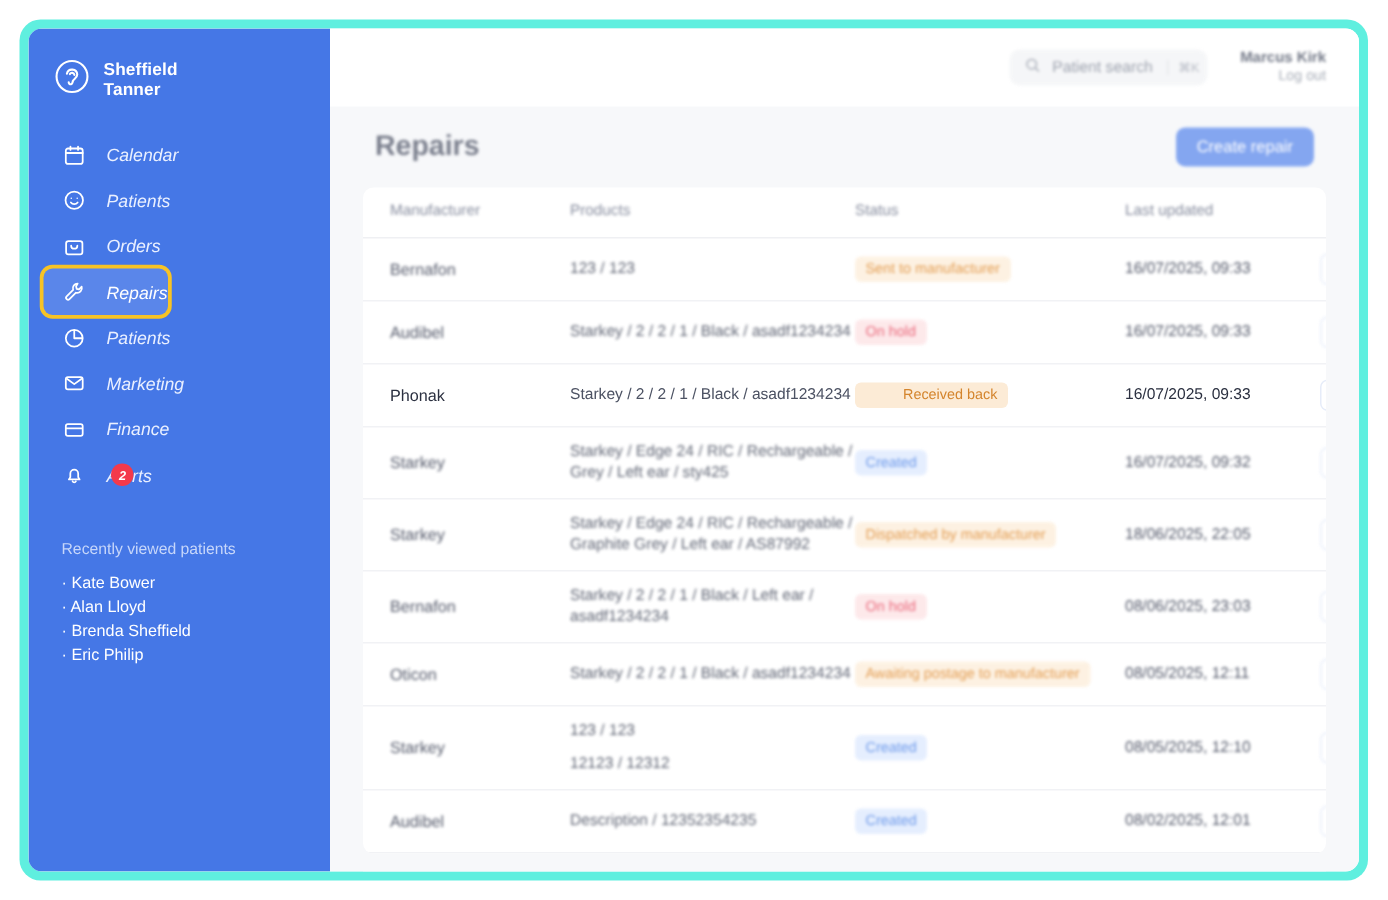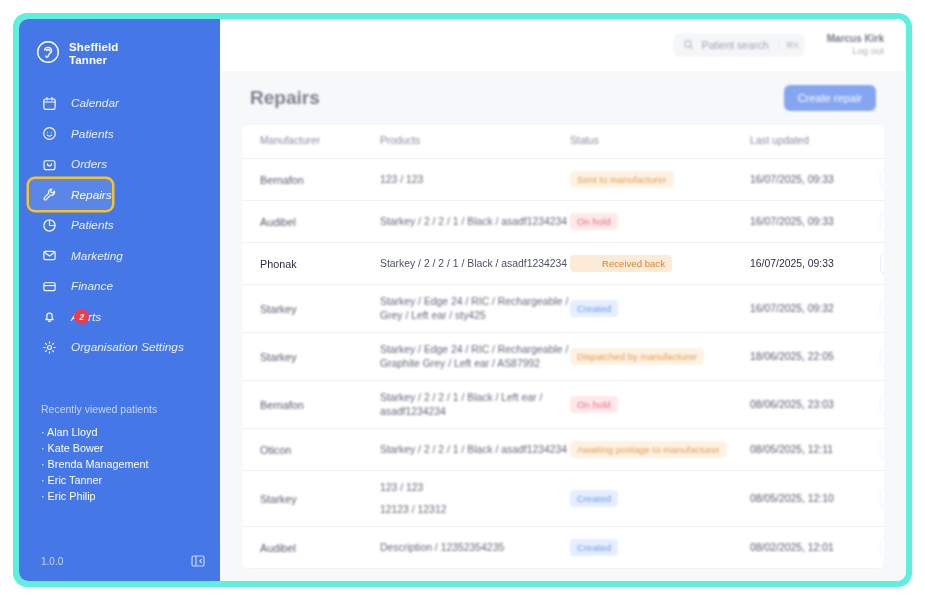--- a/index.html
+++ b/index.html
@@ -92,21 +92,21 @@
     right: 12px;
     width: 15px; height: 15px;
     border-radius: 50%;
     background: #F4394B;
     color: #fff;
     font-size: 8.5px;
     font-weight: 700;
     display: flex; align-items: center; justify-content: center;
   }
   .recent {
-    margin-top: 40px;
+    margin-top: 28px;
     padding-left: 22px;
   }
   .recent-title {
     color: #C6D6FA;
     font-size: 10.5px;
     margin-bottom: 9px;
     font-weight: 400;
   }
   .recent-item {
     color: #ffffff;
@@ -386,52 +386,30 @@
             <svg width="15" height="15" viewBox="0 0 16 16" fill="none" stroke="#ffffff" stroke-width="1.25">
               <path d="M4.2 11.3h7.6l-1-1.6V7.2a2.8 2.8 0 1 0-5.6 0v2.5z" stroke-linejoin="round"></path>
                   <path d="M6.8 12.6a1.3 1.3 0 0 0 2.4 0" stroke-linecap="round"></path>
             </svg>
               </span>
           <span>Alerts</span>
           <span class="badge-count">2</span>
         </div>
           </div>
 
-        <div class="nav-row">
-            <div class="nav-item">
-          <span class="nav-icon">
-            <svg width="15" height="15" viewBox="0 0 16 16" fill="none" stroke="#ffffff" stroke-width="1.2">
-              <circle cx="8" cy="8" r="2.1"></circle>
-              <path d="M8 1.9v1.4M8 12.7v1.4M1.9 8h1.4M12.7 8h1.4M3.7 3.7l1 1M11.3 11.3l1 1M12.3 3.7l-1 1M4.7 11.3l-1 1" stroke-linecap="round"></path>
-            </svg>
-              </span>
-          <span>Organisation Settings</span>
-        </div>
-          </div>
       </nav>
 
       <div class="recent">
         <div class="recent-title">Recently viewed patients</div>
+        <div class="recent-item">Kate Bower</div>
         <div class="recent-item">Alan Lloyd</div>
-        <div class="recent-item">Kate Bower</div>
-        <div class="recent-item">Brenda Management</div>
-        <div class="recent-item">Eric Tanner</div>
+        <div class="recent-item">Brenda Sheffield</div>
         <div class="recent-item">Eric Philip</div>
       </div>
 
-      <div class="sidebar-footer">
-        <span class="version">1.0.0</span>
-        <span class="collapse-btn">
-          <svg width="16" height="16" viewBox="0 0 16 16" fill="none" stroke="#C6D6FA" stroke-width="1.2">
-            <rect x="2" y="3" width="12" height="10" rx="1.6"></rect>
-              <path d="M6 3v10"></path>
-              <path d="M11.4 6.4 9.8 8l1.6 1.6" stroke-linecap="round" stroke-linejoin="round"></path>
-          </svg>
-        </span>
-      </div>
     </aside>
 
     <section class="main">
       <header class="topbar">
         <div class="search-box">
           <span>
             <svg width="11" height="11" viewBox="0 0 16 16" fill="none" stroke="#9AA0AC" stroke-width="1.5">
               <circle cx="7" cy="7" r="4.6"></circle>
                 <path d="m10.6 10.6 3 3" stroke-linecap="round"></path>
             </svg>

